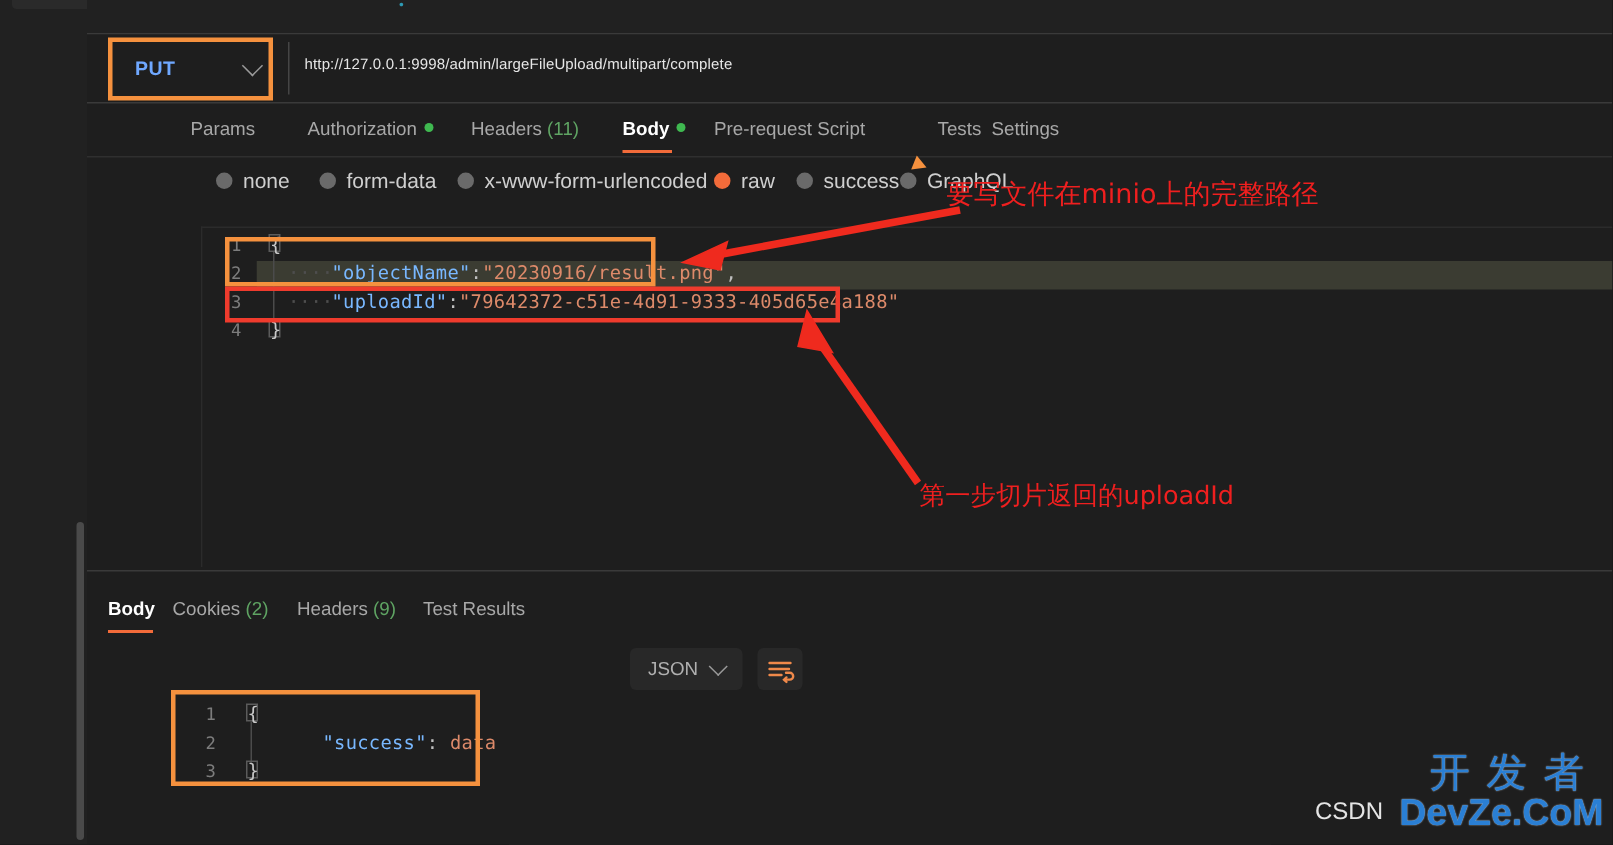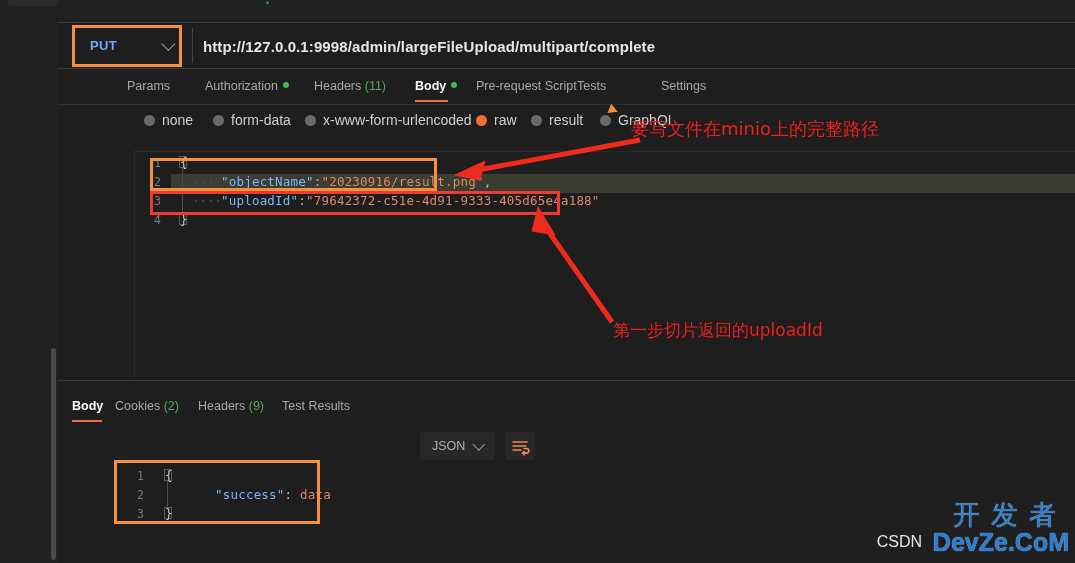--- a/index.html
+++ b/index.html
@@ -93,25 +93,24 @@
     margin-left: auto;
     margin-right: 18px;
     width: 9px; height: 9px;
     border-left: 1.4px solid #9a9a9a;
     border-bottom: 1.4px solid #9a9a9a;
     transform: rotate(-45deg) translate(1px,-2px);
   }
   .url-text {
     position: absolute;
     left: 145px; top: 15px;
-    font-size: 15px;
+    font-size: 10px;
     color: #e6e6e6;
     letter-spacing: .1px;
     white-space: nowrap;
-    font-weight: bold;
   }
 
   
   .req-tabs {
     position: absolute;
     left: 0; top: 69px;
     width: 1017px; height: 35px;
     border-bottom: 1px solid #2f2f2f;
   }
   .rtab {
@@ -405,21 +404,21 @@
       </div>
       <div class="url-text">http://127.0.0.1:9998/admin/largeFileUpload/multipart/complete</div>
     </div>
 
     <div class="req-tabs">
       <div class="rtab" style="left:69px"><span>Params</span></div>
       <div class="rtab" style="left:147px"><span>Authorization</span><span class="dot"></span></div>
       <div class="rtab" style="left:256px"><span>Headers</span> <span class="cnt">(11)</span></div>
       <div class="rtab active" style="left:357px"><span>Body</span><span class="dot"></span></div>
       <div class="rtab" style="left:418px"><span>Pre-request Script</span></div>
-      <div class="rtab" style="left:519px"><span>Tests</span></div>
+      <div class="rtab" style="left:567px"><span>Tests</span></div>
       <div class="rtab" style="left:603px"><span>Settings</span></div>
       <div class="tab-underline" style="left:357px;width:33px"></div>
     </div>
 
     <div class="radio-row">
       <div class="radio-item" style="left:86px">
           <span class="rad"></span>
           <span>none</span>
         </div>
       <div class="radio-item" style="left:155px">
@@ -429,21 +428,21 @@
       <div class="radio-item" style="left:247px">
           <span class="rad"></span>
           <span>x-www-form-urlencoded</span>
         </div>
       <div class="radio-item" style="left:418px">
           <span class="rad on"></span>
           <span>raw</span>
         </div>
       <div class="radio-item" style="left:473px">
           <span class="rad"></span>
-          <span>result</span>
+          <span>success</span>
         </div>
       <div class="radio-item" style="left:542px">
           <span class="rad"></span>
           <span>GraphQL</span>
         </div>
       <div class="json-select">JSON</div>
     </div>
 
     <div class="editor">
       <div class="hl-line" style="top:22px"></div>

